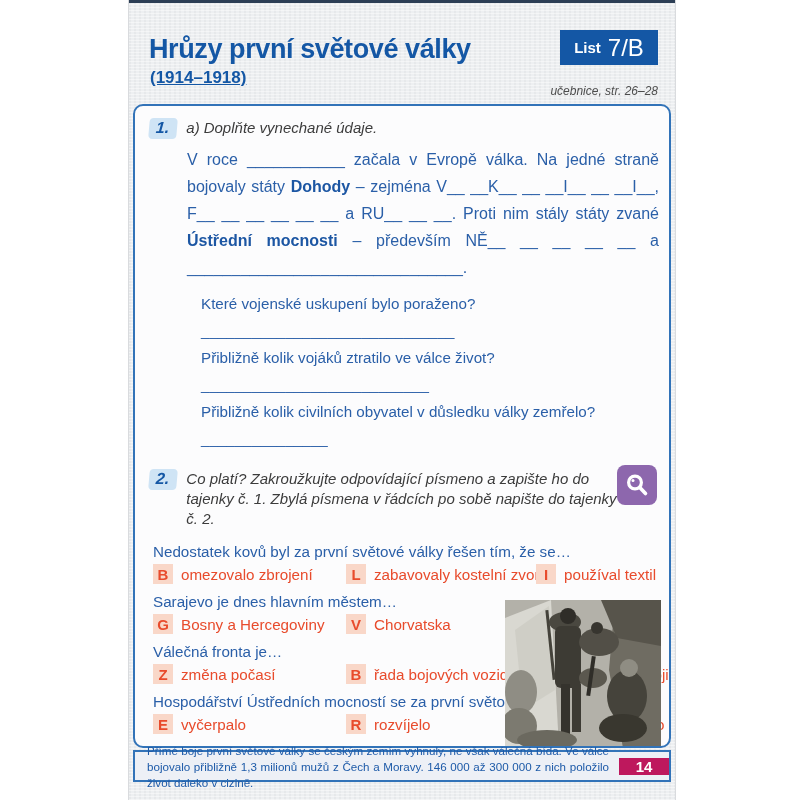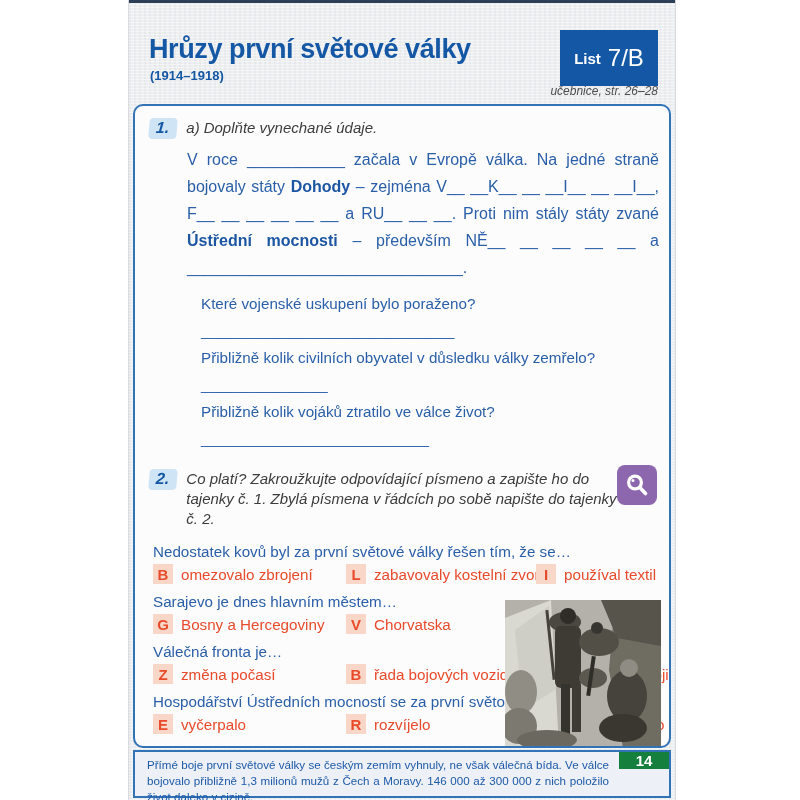--- a/index.html
+++ b/index.html
@@ -4,22 +4,22 @@
 <style>
   html,body{margin:0;padding:0;}
   body{width:800px;height:800px;background:#ffffff;font-family:"Liberation Sans",sans-serif;position:relative;overflow:hidden;}
   .paper{position:absolute;left:128px;top:0;width:546px;height:800px;background:#edeff1;
     background-image:repeating-linear-gradient(0deg,rgba(255,255,255,.45) 0 1px,transparent 1px 3px),
                      repeating-linear-gradient(90deg,rgba(120,125,130,.06) 0 2px,transparent 2px 5px);
     border-left:1px solid #d9dbde;border-right:1px solid #d9dbde;}
   .top-edge{position:absolute;left:0;top:0;width:100%;height:3px;background:#2c3e55;}
   
   .hdr-title{position:absolute;left:20px;top:34px;font-size:27px;font-weight:bold;color:#1457a5;letter-spacing:-0.4px;}
-  .hdr-years{position:absolute;left:21px;top:68px;font-size:13px;font-weight:bold;color:#1457a5;}
-  .list-badge{position:absolute;right:17px;top:30px;width:98px;height:56px;background:#1457a5;color:#fff;
+  .hdr-years{position:absolute;left:21px;top:68px;font-size:17px;font-weight:bold;color:#1457a5;text-decoration:underline;}
+  .list-badge{position:absolute;right:17px;top:30px;width:98px;height:35px;background:#1457a5;color:#fff;
     display:flex;align-items:center;justify-content:center;gap:7px;}
   .list-badge .sm{font-size:15px;font-weight:bold;}
   .list-badge .lg{font-size:24px;font-weight:normal;}
   .hdr-ref{position:absolute;right:17px;top:84px;font-size:12px;font-style:italic;color:#4d4d4d;}
   
   .content-box{position:absolute;left:4px;top:104px;width:538px;height:644px;background:#fcfcfd;
     border:2px solid #3273b8;border-radius:10px;box-sizing:border-box;padding:12px 14px 0 14px;overflow:hidden;}
   .sec-row{display:flex;align-items:baseline;gap:9px;}
   .num-badge{background:#cfe4f5;color:#1457a5;font-weight:bold;font-style:italic;font-size:16px;
     padding:1px 8px 2px 7px;border-radius:4px;transform:skewX(-5deg);flex:0 0 auto;}
@@ -37,24 +37,24 @@
     display:flex;align-items:center;justify-content:center;}
   .quiz{margin:14px 0 0 4px;}
   .quiz-q{font-size:15.2px;color:#2a5fa8;margin-bottom:4px;}
   .quiz-opts{display:grid;grid-template-columns:193px 190px auto;margin-bottom:9px;}
   .opt{display:flex;align-items:center;gap:8px;}
   .opt-letter{width:20px;height:20px;background:#f9d7c8;color:#e84b2c;font-weight:bold;font-size:15px;
     display:flex;align-items:center;justify-content:center;flex:0 0 auto;}
   .opt-text{color:#e84b2c;font-size:15.2px;white-space:nowrap;}
   .photo{position:absolute;right:8px;top:494px;width:156px;height:148px;}
   
-  .footer-box{position:absolute;left:4px;top:750px;width:538px;height:48px;box-sizing:border-box;
-    border:2px solid #3273b8;background:#edf0f6;display:flex;align-items:flex-start;}
+  .footer-box{position:absolute;left:4px;top:750px;width:538px;height:32px;box-sizing:border-box;
+    border:2px solid #3273b8;background:#edf0f6;display:flex;align-items:center;}
   .footer-text{flex:1;padding:5px 10px 4px 12px;font-size:11.6px;line-height:16px;color:#1d5aa8;text-align:justify;}
-  .page-num{width:50px;background:#15803d;color:#fff;font-weight:bold;font-size:15px;
+  .page-num{width:50px;background:#be185d;color:#fff;font-weight:bold;font-size:15px;
     display:flex;align-items:center;justify-content:center;}
 </style>
 </head>
 <body>
 
 <div class="paper">
   <div class="top-edge"></div>
 
   <div class="hdr-title">Hrůzy první světové války</div>
   <div class="hdr-years">(1914–1918)</div>
@@ -69,22 +69,22 @@
     <div class="sec-row">
       <span class="num-badge">1.</span>
       <span class="instr"><span class="lbl">a)</span><span>Doplňte vynechané údaje.</span></span>
     </div>
 
     <p class="fill-para"><span>V roce ___________ začala v Evropě válka. Na jedné straně bojovaly státy </span><b>Dohody</b><span> – zejména V__ __K__  __ __I__ __ __I__, F__ __ __ __ __ __ a RU__ __ __. Proti nim stály státy zvané </span><b>Ústřední mocnosti</b><span> – především NĚ__ __ __ __ __ a _______________________________.</span></p>
 
     <div class="b-block">
       <div class="q-list">
         <div class="q-line">Které vojenské uskupení bylo poraženo? ______________________________</div>
+        <div class="q-line">Přibližně kolik vojáků ztratilo ve válce život? ___________________________</div>
         <div class="q-line">Přibližně kolik civilních obyvatel v důsledku války zemřelo? _______________</div>
-        <div class="q-line">Přibližně kolik vojáků ztratilo ve válce život? ___________________________</div>
       </div>
     </div>
 
     <div class="sec2">
       <div class="sec-row">
         <span class="num-badge">2.</span>
         <span class="instr">Co platí? Zakroužkujte odpovídající písmeno a zapište ho do tajenky č. 1. Zbylá písmena v řádcích po sobě napište do tajenky č. 2.</span>
       </div>
       <div class="mag-btn">
         <svg width="26" height="26" viewBox="0 0 26 26">

